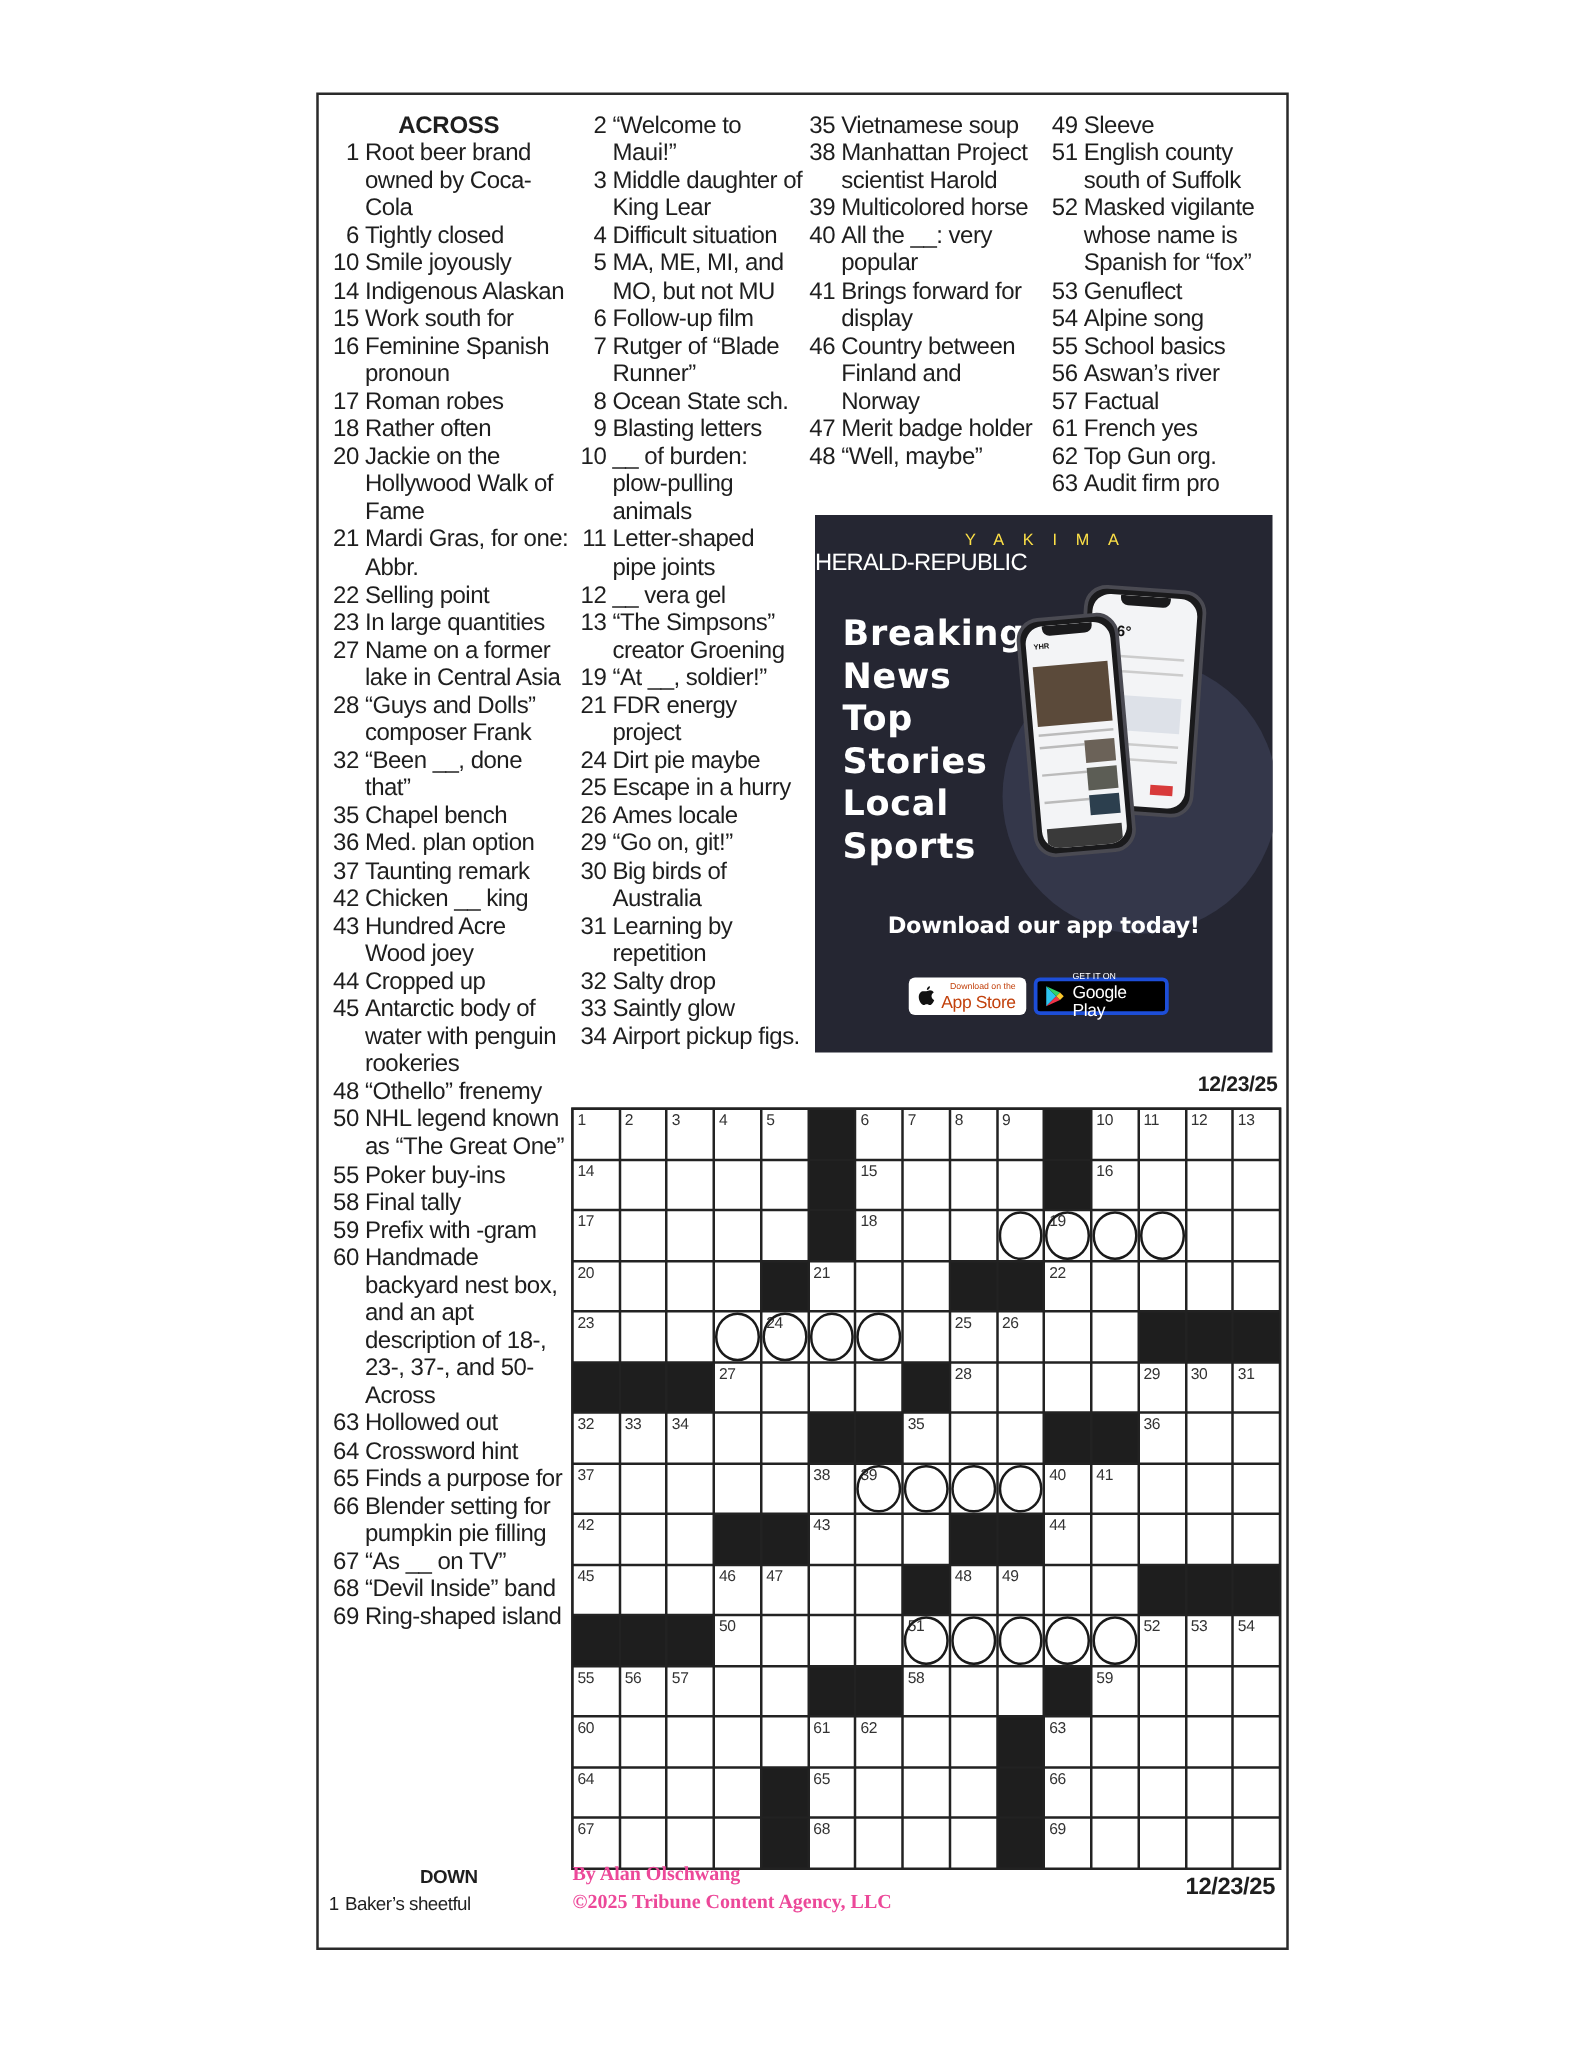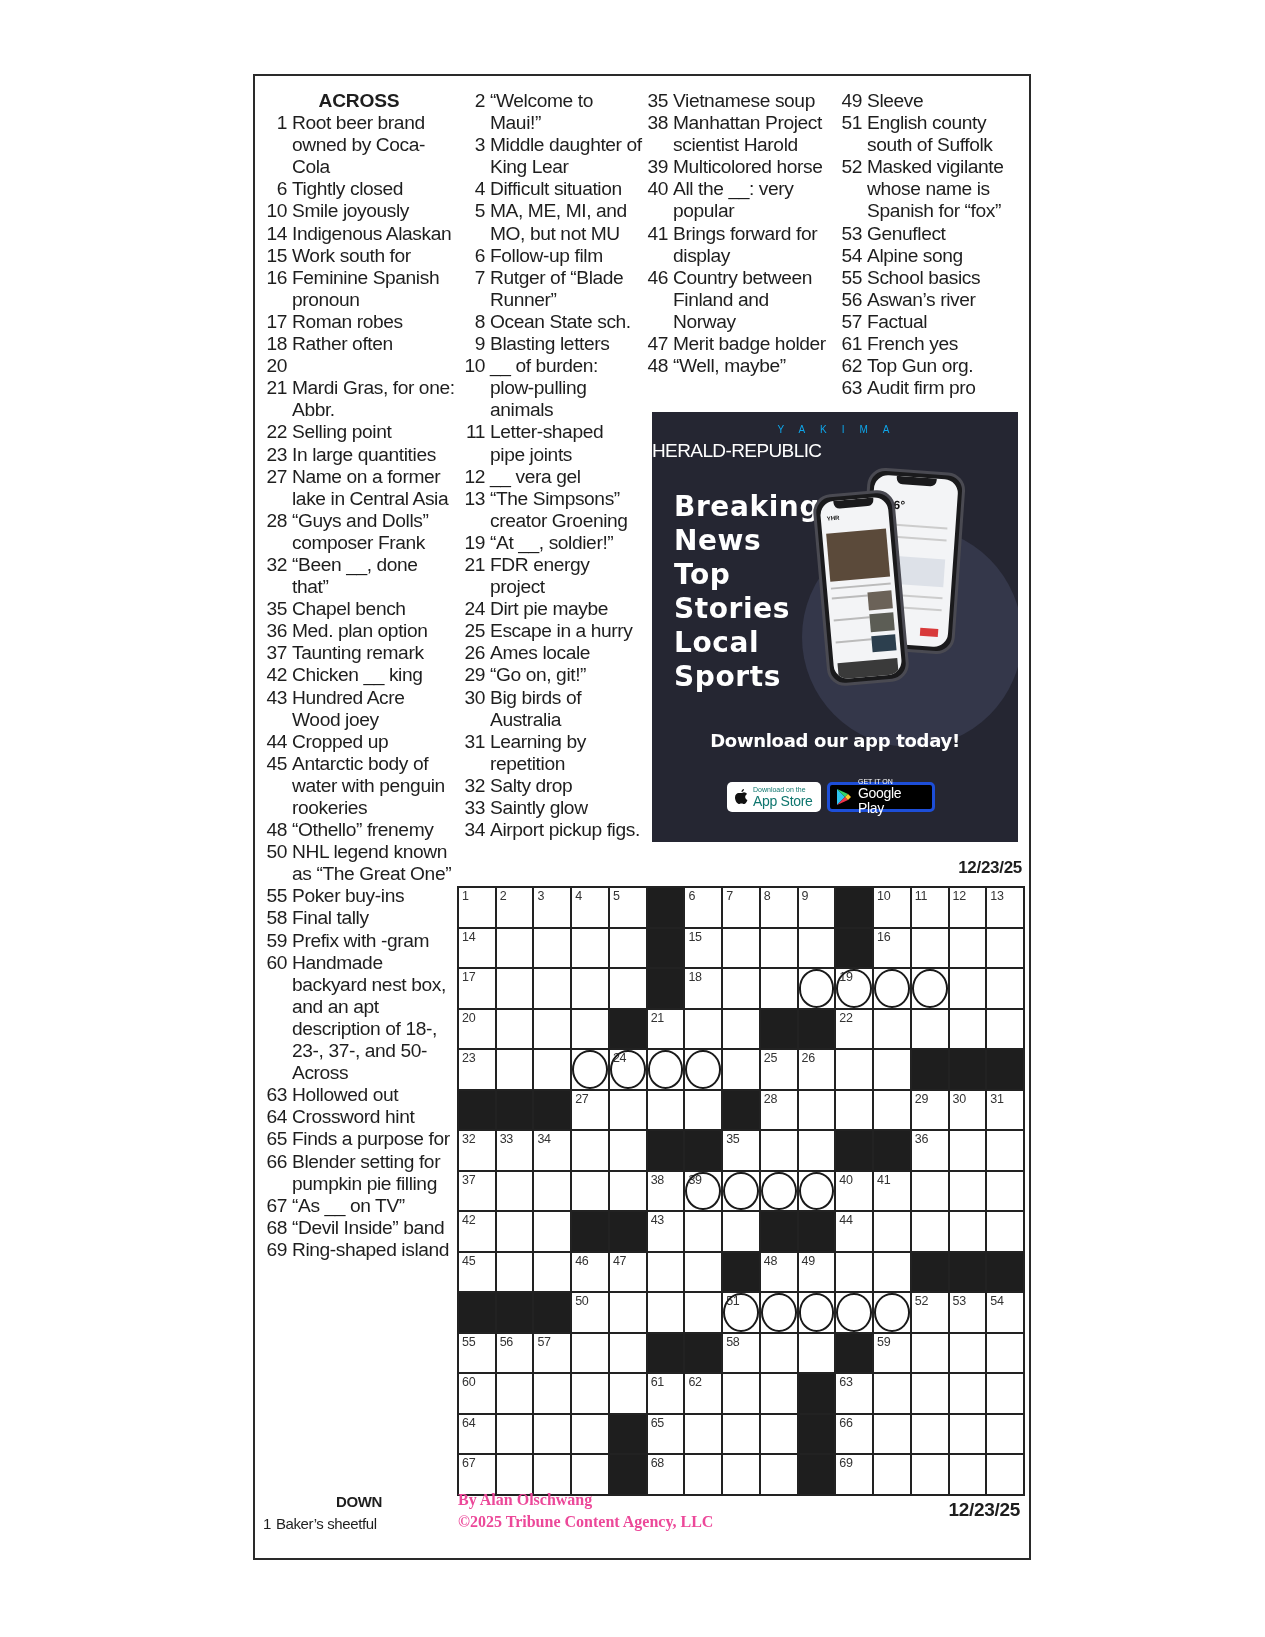--- a/index.html
+++ b/index.html
@@ -20,29 +20,29 @@
   #col3 { left:644px; top:90px; width:185px; }
   #col3 .num { width:24px; }
   #col4 { left:838px; top:90px; width:190px; }
   #col4 .num { width:24px; }
   #down-block { position:absolute; left:263px; top:1491px; width:192px; font-size:15px; line-height:22.1px; letter-spacing:-0.4px; }
   #down-block .hdr { font-weight:bold; text-align:center; }
 
   
   .ad { position:absolute; left:652px; top:412px; width:366px; height:430px; background:#252632; color:#ffffff; overflow:hidden; }
   .ad .glow { position:absolute; left:150px; top:115px; width:220px; height:220px; border-radius:50%; background:#34374a; }
-  .ad .brand-top { position:absolute; left:0; right:0; top:12px; text-align:center; font-size:10px; letter-spacing:15px; padding-left:12px; color:#0ea5e9; }
+  .ad .brand-top { position:absolute; left:0; right:0; top:12px; text-align:center; font-size:13px; letter-spacing:15px; padding-left:12px; color:#fde047; }
   .ad .brand { position:absolute; left:0; right:0; top:28px; text-align:left; font-size:19px; letter-spacing:-0.6px; font-weight:normal; color:#ffffff; }
   .ad .tag { position:absolute; left:22px; font-size:28px; line-height:34px; font-weight:bold; letter-spacing:0.6px; color:#ffffff; font-family:"DejaVu Sans", sans-serif; }
   .ad .cta { position:absolute; left:0; right:0; top:318px; text-align:center; font-size:18px; font-weight:bold; font-family:"DejaVu Sans", sans-serif; letter-spacing:-0.3px; }
   .phone { position:absolute; border-radius:18px; background:#1a1a1c; border:3px solid #4a4a52; box-sizing:border-box; }
   .phone .screen { position:absolute; left:4px; top:4px; right:4px; bottom:4px; border-radius:14px; background:#f3f4f6; overflow:hidden; }
   .phone .notch { position:absolute; top:0; left:50%; width:40px; height:8px; margin-left:-20px; background:#1a1a1c; border-radius:0 0 6px 6px; }
   .badge { position:absolute; top:370px; height:30px; border-radius:5px; box-sizing:border-box; display:flex; align-items:center; padding:0 6px; }
-  .badge.apple { left:75px; width:94px; background:#ffffff; color:#0f766e; }
+  .badge.apple { left:75px; width:94px; background:#ffffff; color:#c2410c;text-align:right; }
   .badge.google { left:175px; width:108px; background:#000; border:3px solid #1d4ed8; color:#fff; }
   .badge .small { font-size:7px; line-height:8px; display:block; }
   .badge .big { font-size:14px; line-height:15px; display:block; letter-spacing:-0.3px; }
 
   .date-top { position:absolute; left:940px; top:858px; width:82px; text-align:right; font-size:17px; font-weight:bold; letter-spacing:-0.3px; }
   .date-bottom { position:absolute; left:920px; top:1499px; width:100px; text-align:right; font-size:19px; font-weight:bold; letter-spacing:-0.3px; }
   .byline { position:absolute; left:458px; top:1489px; font-family:"Liberation Serif", "DejaVu Serif", serif; font-weight:bold; font-size:16px; line-height:22px; color:#ec4899; }
 
   
   .grid { position:absolute; left:457px; top:886px; width:568px; height:610px;
@@ -88,20 +88,21 @@
       <div class="clue">
         <span class="num">17</span>
         <span class="txt">Roman robes</span>
       </div>
       <div class="clue">
         <span class="num">18</span>
         <span class="txt">Rather often</span>
       </div>
       <div class="clue">
         <span class="num">20</span>
+        <span class="txt">Jackie on the Hollywood Walk of Fame</span>
       </div>
       <div class="clue">
         <span class="num">21</span>
         <span class="txt">Mardi Gras, for one: Abbr.</span>
       </div>
       <div class="clue">
         <span class="num">22</span>
         <span class="txt">Selling point</span>
       </div>
       <div class="clue">

